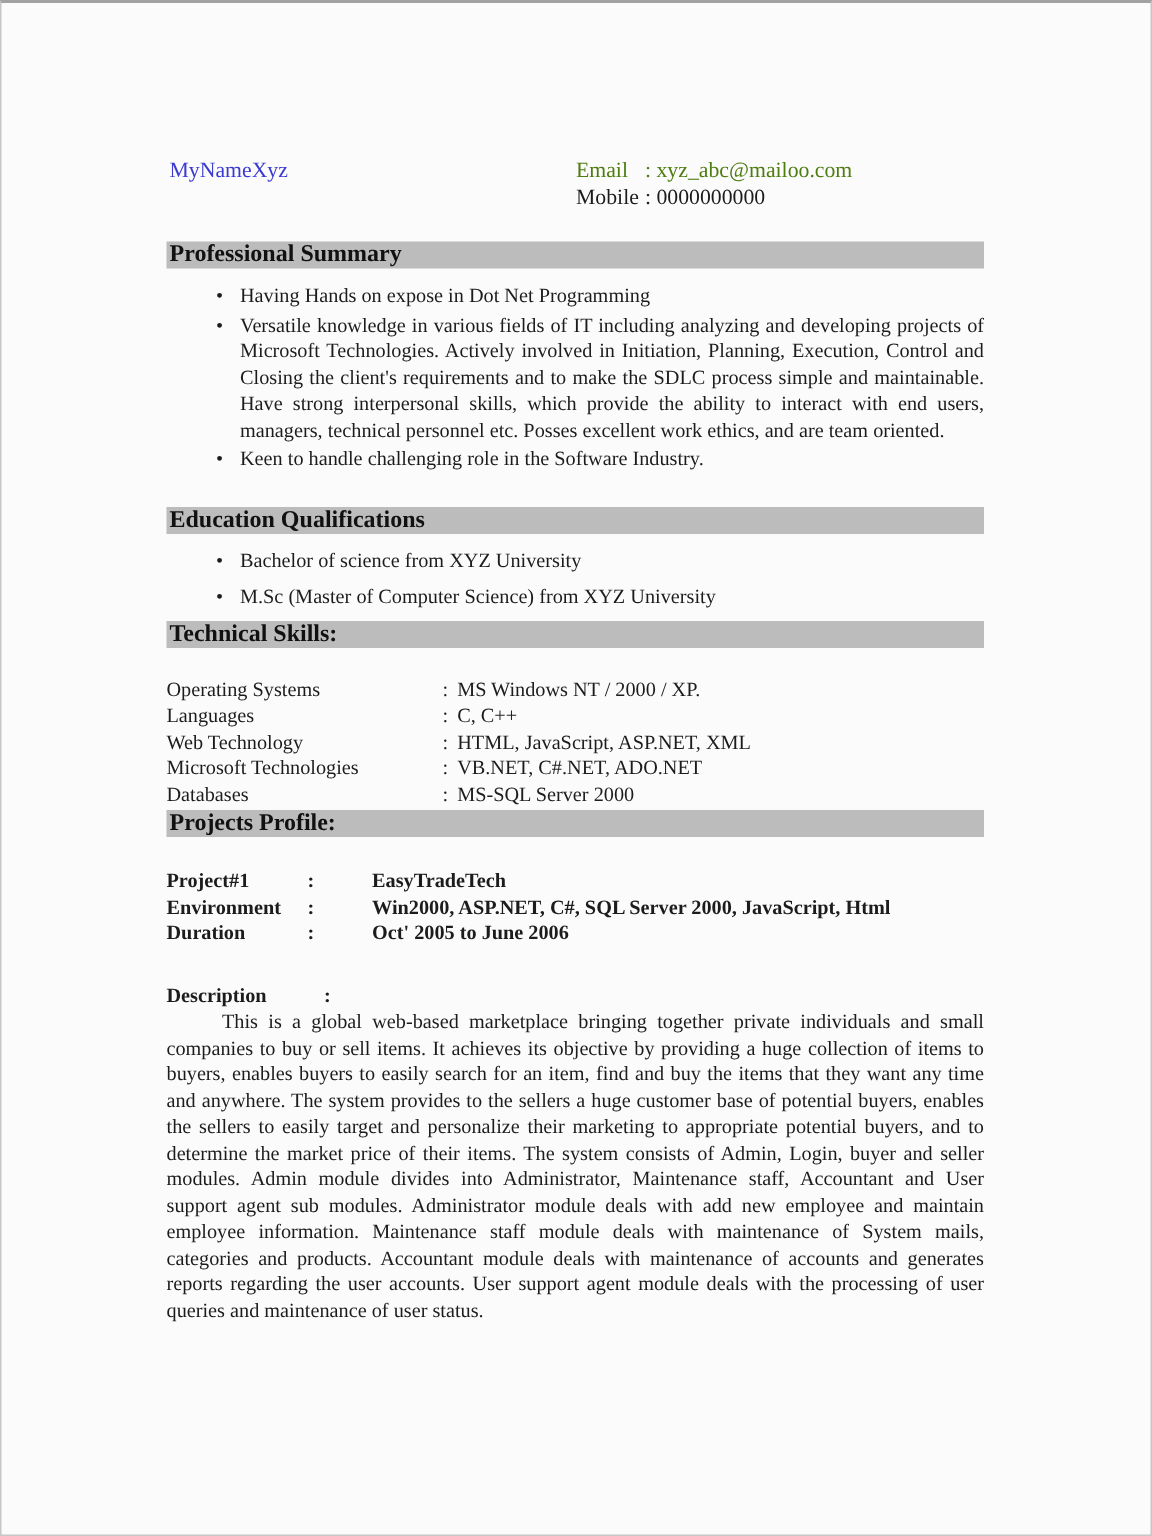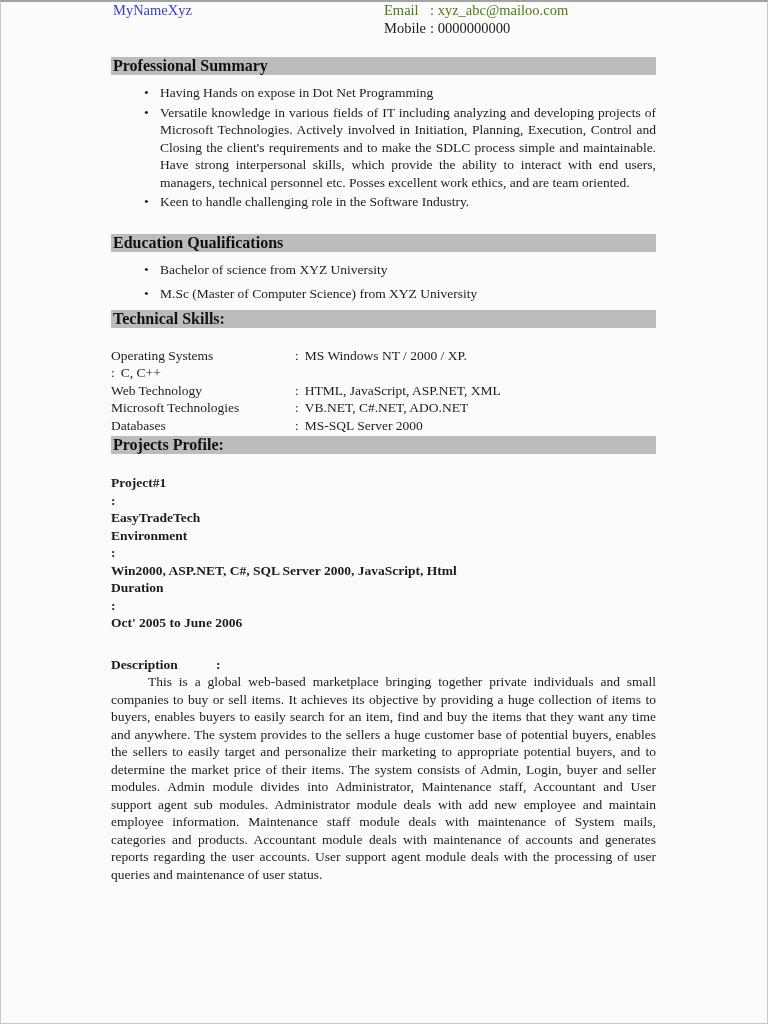--- a/index.html
+++ b/index.html
@@ -11,20 +11,21 @@
     margin: 0;
     background: #fcfbfb;
     border: 1px solid #c6c6c6;
     border-top: 2px solid #a2a2a2;
     font-family: "Liberation Serif", "DejaVu Serif", serif;
     color: #1c1c1c;
     overflow: hidden;
   }
   .content {
     margin: 0 111px 0 110px;
+    padding-top: 104px;
     font-size: 13.5px;
     line-height: 17.5px;
   }
   
   .header-row { position: relative; height: 36px; }
   .candidate-name {
     position: absolute; left: 2px; top: 0;
     font-size: 14.5px; color: #3a3ad0;
   }
   .contact-block { position: absolute; left: 273px; top: 0; font-size: 14.5px; }
@@ -64,21 +65,21 @@
   }
   ul.bullets.spaced li { margin-bottom: 7px; }
   
   .skills-block { margin-top: 19px; }
   .skill-row { display: flex; }
   .skill-label { width: 184px; flex: none; }
   .skill-sep { flex: none; margin-right: 6px; }
   .skill-value { flex: 1; }
   
   .project-block { margin-top: 20px; font-weight: bold; }
-  .proj-row { display: flex; flex-direction: column; }
+  .proj-row { display: flex; }
   .proj-label { width: 94px; flex: none; }
   .proj-sep { width: 43px; flex: none; }
   .proj-value { flex: 1; }
   
   .desc-head { display: flex; font-weight: bold; margin-top: 24px; }
   .desc-label { width: 105px; flex: none; }
   .desc-text {
     margin: 0;
     text-indent: 37px;
     text-align: justify;
@@ -119,20 +120,21 @@
     </ul>
 
     <div class="section-bar skills">Technical Skills:</div>
     <div class="skills-block">
       <div class="skill-row">
         <span class="skill-label">Operating Systems</span>
         <span class="skill-sep">:</span>
         <span class="skill-value">MS Windows NT / 2000 / XP.</span>
       </div>
       <div class="skill-row">
+        <span class="skill-label">Languages</span>
         <span class="skill-sep">:</span>
         <span class="skill-value">C, C++</span>
       </div>
       <div class="skill-row">
         <span class="skill-label">Web Technology</span>
         <span class="skill-sep">:</span>
         <span class="skill-value">HTML, JavaScript, ASP.NET, XML</span>
       </div>
       <div class="skill-row">
         <span class="skill-label">Microsoft Technologies</span>

